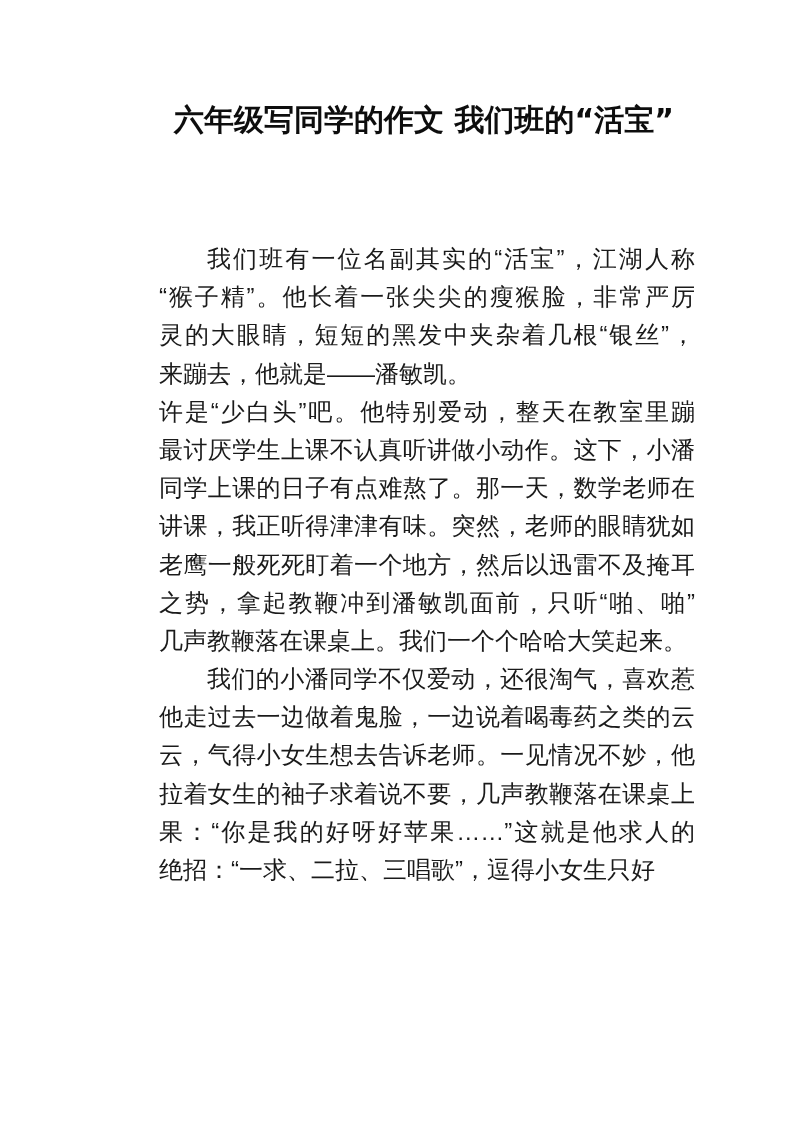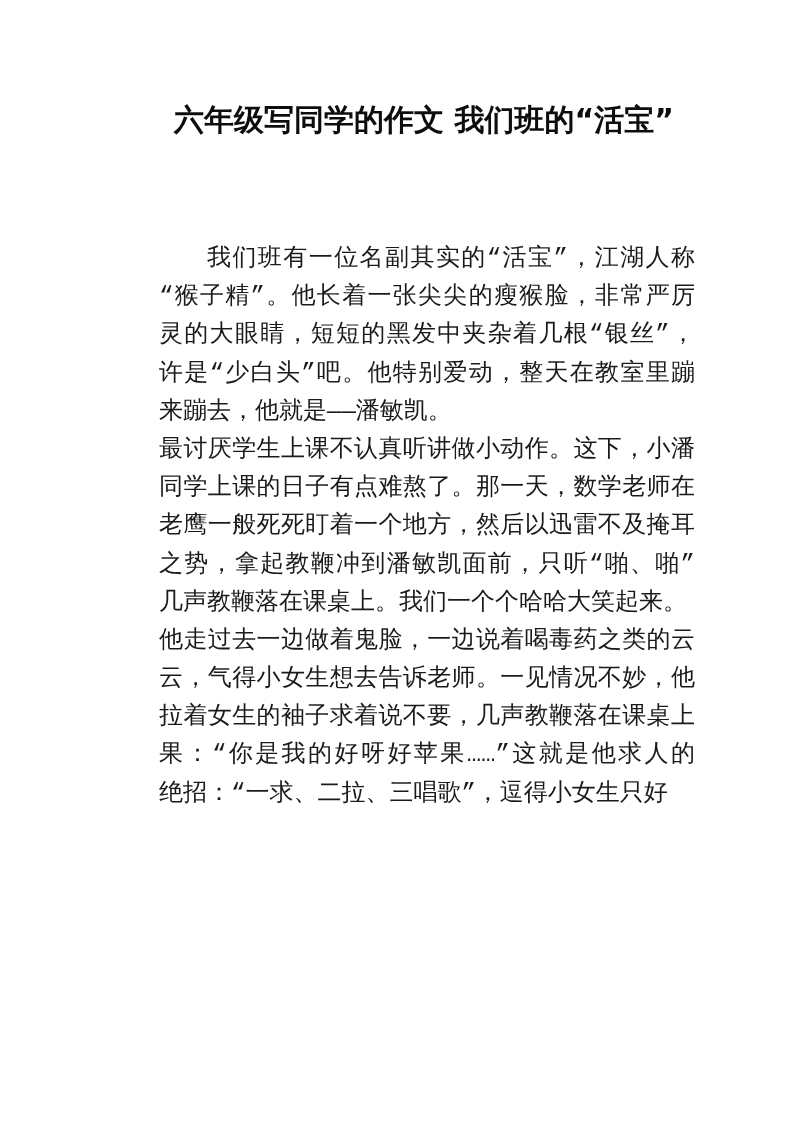--- a/index.html
+++ b/index.html
@@ -34,21 +34,21 @@
       line-height: 44px;
       letter-spacing: 0px;
       color: #0d0d0d;
       white-space: nowrap;
     }
     .body-text {
       position: absolute;
       left: 135px;
       top: 240px;
       width: 536px;
-      font-family: Liberation Mono, monospace;
+      font-family: Liberation Sans, sans-serif;
       font-size: 24px;
       line-height: 38.2px;
       color: #1a1a1a;
     }
     .line {
       display: block;
       white-space: nowrap;
       height: 38.2px;
       text-align: justify;
       text-align-last: justify;
@@ -64,28 +64,30 @@
 <body>
 
 <div class="page">
   <div class="title">六年级写同学的作文  我们班的“活宝”</div>
 
   <div class="body-text">
 
     <span class="line indent">我们班有一位名副其实的“活宝”，江湖人称</span>
     <span class="line">“猴子精”。他长着一张尖尖的瘦猴脸，非常严厉</span>
     <span class="line">灵的大眼睛，短短的黑发中夹杂着几根“银丝”，</span>
+    <span class="line last">来蹦去，他就是——潘敏凯。</span>
     <span class="line">许是“少白头”吧。他特别爱动，整天在教室里蹦</span>
-    <span class="line last">来蹦去，他就是——潘敏凯。</span>
 
     <span class="line">最讨厌学生上课不认真听讲做小动作。这下，小潘</span>
     <span class="line">同学上课的日子有点难熬了。那一天，数学老师在</span>
+    <span class="line">讲课，我正听得津津有味。突然，老师的眼睛犹如</span>
     <span class="line">老鹰一般死死盯着一个地方，然后以迅雷不及掩耳</span>
     <span class="line">之势，拿起教鞭冲到潘敏凯面前，只听“啪、啪”</span>
     <span class="line last">几声教鞭落在课桌上。我们一个个哈哈大笑起来。</span>
 
+    <span class="line indent">我们的小潘同学不仅爱动，还很淘气，喜欢惹</span>
     <span class="line">他走过去一边做着鬼脸，一边说着喝毒药之类的云</span>
     <span class="line">云，气得小女生想去告诉老师。一见情况不妙，他</span>
     <span class="line">拉着女生的袖子求着说不要，几声教鞭落在课桌上</span>
     <span class="line">果：“你是我的好呀好苹果……”这就是他求人的</span>
     <span class="line last">绝招：“一求、二拉、三唱歌”，逗得小女生只好</span>
   </div>
 </div>
 
 </body></html>

